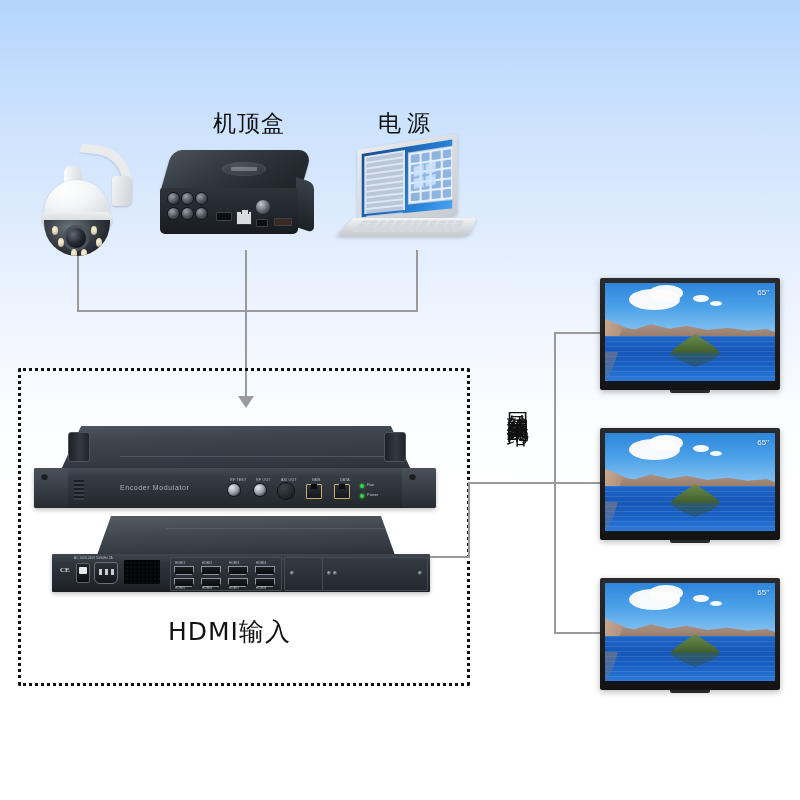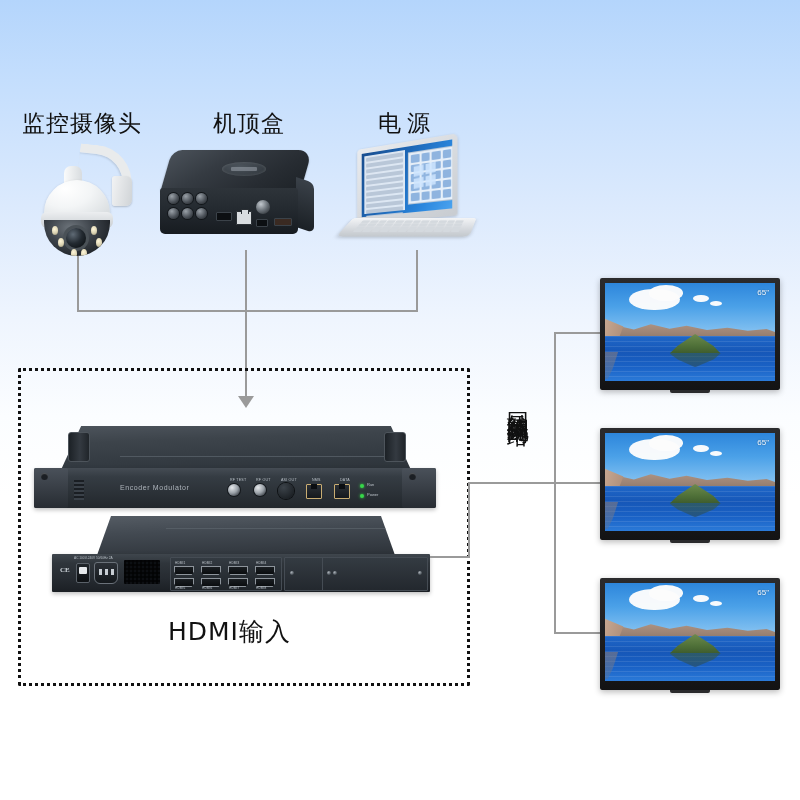--- a/index.html
+++ b/index.html
@@ -288,21 +288,20 @@
   #hdmicap{
     position:absolute;left:168px;top:615px;font-size:25px;color:#111;letter-spacing:1px;
     font-family:"DejaVu Sans","Liberation Sans",sans-serif;
   }
 </style>
 </head>
 <body>
 
 <div id="stage">
 
-  <div class="lbl" style="left:22px;top:108px;">监控摄像头</div>
   <div class="lbl" style="left:213px;top:108px;">机顶盒</div>
   <div class="lbl" style="left:378px;top:108px;letter-spacing:6px;">电源</div>
 
   <div id="camera">
     <div class="cam-arm"></div>
     <div class="cam-bracket"></div>
     <div class="cam-neck"></div>
     <div class="cam-top"></div>
     <div class="cam-mid"></div>
     <div class="cam-dome">

